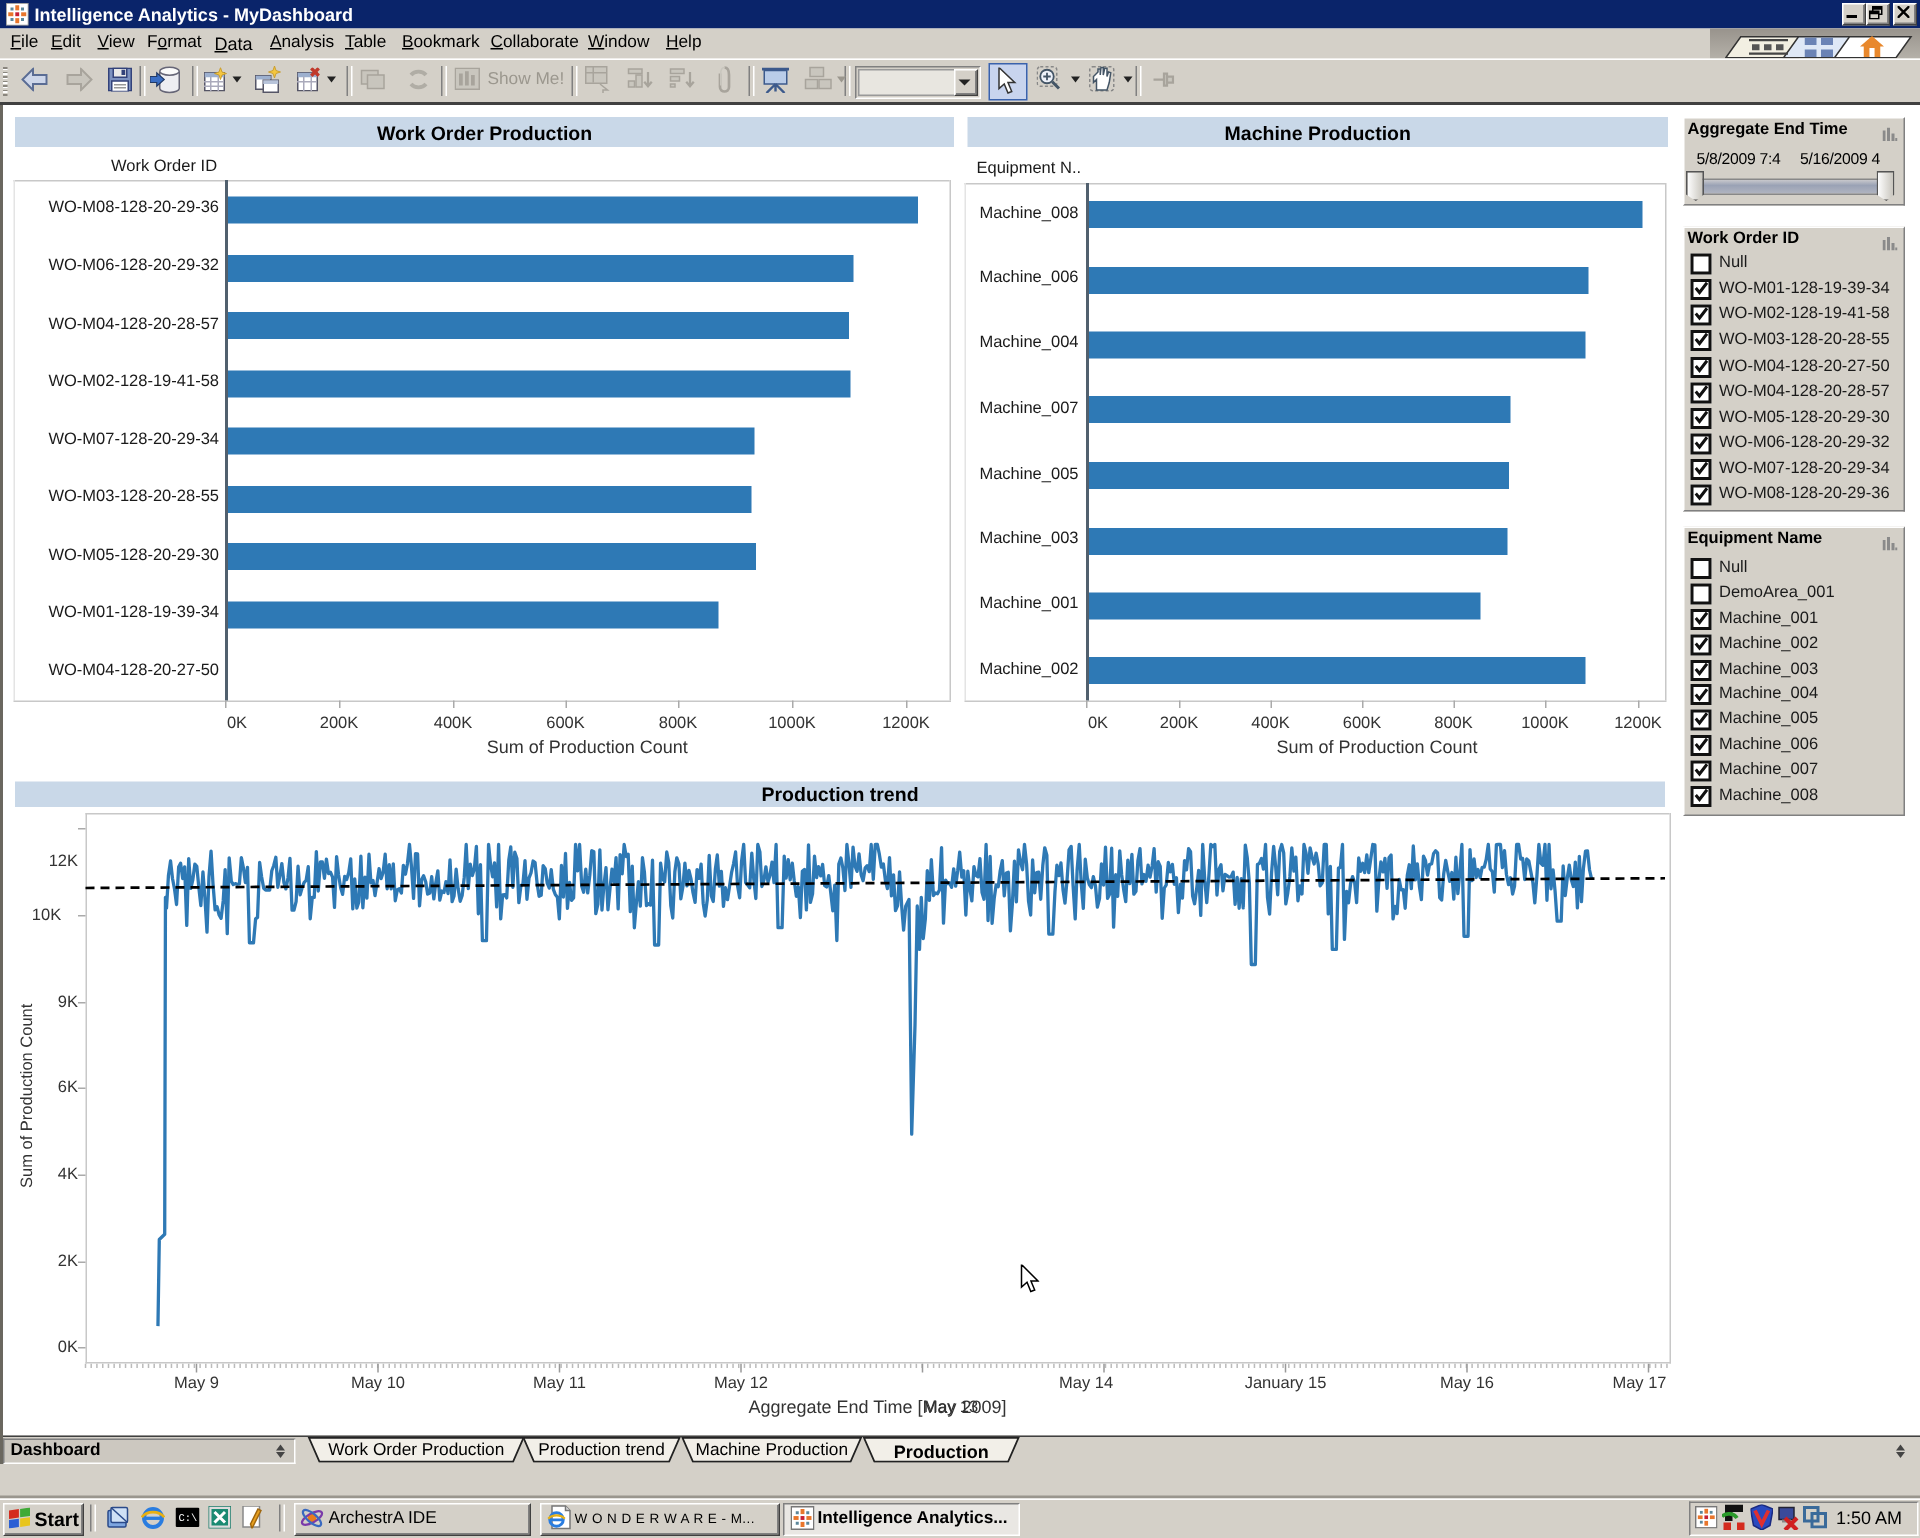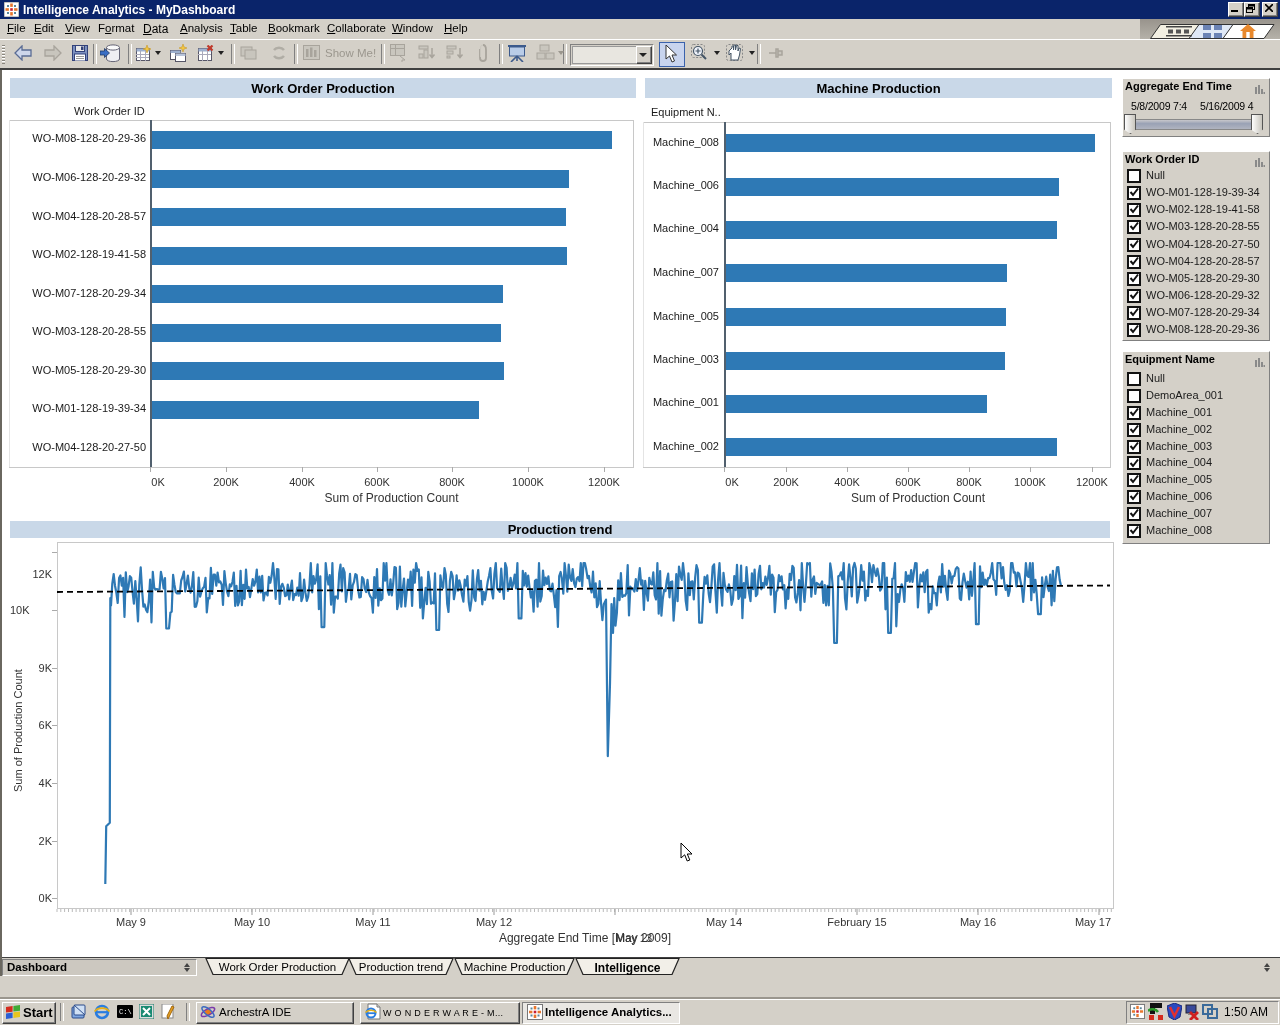--- a/index.html
+++ b/index.html
@@ -445,21 +445,21 @@
 <div class="tick" style="left:10px;top:892px;width:42px;text-align:right;">0K</div>
 <div class="a" style="left:52px;top:898px;width:5px;height:1px;background:#aaa;"></div>
 <div class="tick" style="left:10px;top:835px;width:42px;text-align:right;">2K</div>
 <div class="a" style="left:52px;top:841px;width:5px;height:1px;background:#aaa;"></div>
 <div class="tick" style="left:10px;top:777px;width:42px;text-align:right;">4K</div>
 <div class="a" style="left:52px;top:783px;width:5px;height:1px;background:#aaa;"></div>
 <div class="tick" style="left:10px;top:719px;width:42px;text-align:right;">6K</div>
 <div class="a" style="left:52px;top:725px;width:5px;height:1px;background:#aaa;"></div>
 <div class="tick" style="left:10px;top:662px;width:42px;text-align:right;">9K</div>
 <div class="a" style="left:52px;top:668px;width:5px;height:1px;background:#aaa;"></div>
-<div class="tick" style="left:10px;top:604px;width:42px;text-align:left;">10K</div>
+<div class="tick" style="left:10px;top:604px;width:42px;text-align:center;">10K</div>
 <div class="a" style="left:52px;top:610px;width:5px;height:1px;background:#aaa;"></div>
 <div class="tick" style="left:10px;top:546px;width:42px;text-align:right;margin-top:22px;">12K</div>
 <div class="a" style="left:52px;top:552px;width:5px;height:1px;background:#aaa;"></div>
 <div class="a" style="left:-2px;top:778px;width:14px;">
     <div style="font-size:11px;color:#333;white-space:nowrap;transform:rotate(-90deg);transform-origin:14px 0;">Sum of Production Count</div>
   </div>
 <svg class="a" style="left:0;top:909px" width="1120" height="8">
     <line x1="57.0" y1="0" x2="57.0" y2="3" stroke="#bbb" stroke-width="1"></line>
     <line x1="60.8" y1="0" x2="60.8" y2="3" stroke="#bbb" stroke-width="1"></line>
     <line x1="64.6" y1="0" x2="64.6" y2="3" stroke="#bbb" stroke-width="1"></line>
@@ -746,21 +746,21 @@
     <line x1="857" y1="0" x2="857" y2="6" stroke="#999" stroke-width="1"></line>
     <line x1="978" y1="0" x2="978" y2="6" stroke="#999" stroke-width="1"></line>
     <line x1="1099" y1="0" x2="1099" y2="6" stroke="#999" stroke-width="1"></line>
   </svg>
 <div class="tick" style="left:101px;top:916px;width:60px;text-align:center;">May 9</div>
 <div class="tick" style="left:222px;top:916px;width:60px;text-align:center;">May 10</div>
 <div class="tick" style="left:343px;top:916px;width:60px;text-align:center;">May 11</div>
 <div class="tick" style="left:464px;top:916px;width:60px;text-align:center;">May 12</div>
 <div class="tick" style="left:616px;top:916px;width:60px;margin-top:16px;">May 13</div>
 <div class="tick" style="left:706px;top:916px;width:60px;text-align:left;">May 14</div>
-<div class="tick" style="left:827px;top:916px;width:60px;text-align:center;">February 15</div>
+<div class="tick" style="left:827px;top:916px;width:60px;text-align:center;">January 15</div>
 <div class="tick" style="left:948px;top:916px;width:60px;text-align:center;">May 16</div>
 <div class="tick" style="left:1063px;top:916px;width:60px;text-align:center;">May 17</div>
 <div class="tick" style="left:57px;top:931px;width:1056px;text-align:center;font-size:12px;">Aggregate End Time [May 2009]</div>
 <svg class="a" style="left:0;top:0" width="1280" height="957">
 <polyline points="105.3,884.1 106.2,826.3 109.8,822.8 110.3,598.2 111.0,605.4 112.3,583.6 113.7,574.0 115.0,585.7 116.4,593.0 117.7,603.0 119.1,578.0 120.4,575.5 121.8,585.7 123.1,577.9 124.5,616.9 125.8,572.4 127.2,592.2 128.5,586.8 129.9,576.1 131.2,577.6 132.6,592.1 133.9,603.7 135.3,581.2 136.6,598.5 138.0,621.4 139.3,584.6 140.7,567.4 142.0,589.3 143.4,606.6 144.7,604.5 146.1,610.0 147.4,612.2 148.8,600.6 150.1,579.7 151.5,622.4 152.8,571.9 154.2,587.5 155.5,589.7 156.9,589.1 158.2,589.5 159.6,589.2 160.9,571.8 162.3,578.7 163.6,588.4 165.0,578.2 166.3,628.5 167.7,628.5 169.0,628.5 170.4,612.6 171.7,611.6 173.1,574.9 174.4,584.5 175.8,592.2 177.1,593.4 178.5,593.3 179.8,593.4 181.2,580.5 182.5,577.0 183.9,571.5 185.2,591.5 186.6,583.7 187.9,575.7 189.3,588.5 190.6,592.6 192.0,585.3 193.3,572.2 194.7,606.8 196.0,606.7 197.4,601.1 198.7,577.5 200.1,596.6 201.4,591.8 202.8,588.2 204.1,586.9 205.5,577.8 206.8,612.5 208.2,598.2 209.5,598.3 210.9,567.8 212.2,594.0 213.6,574.6 214.9,574.6 216.3,585.6 217.6,572.7 219.0,582.4 220.3,581.5 221.7,584.7 223.0,604.9 224.4,571.1 225.7,583.1 227.1,591.8 228.4,596.2 229.8,584.3 231.1,586.4 232.5,581.7 233.8,572.6 235.2,605.9 236.5,585.9 237.9,605.4 239.2,601.3 240.6,570.8 241.9,605.2 243.3,584.8 244.6,598.8 246.0,569.5 247.3,588.6 248.7,587.0 250.0,597.1 251.4,588.2 252.7,579.1 254.1,585.7 255.4,581.7 256.8,569.5 258.1,592.5 259.5,576.5 260.8,592.5 262.2,575.9 263.5,600.5 264.9,593.1 266.2,592.5 267.6,595.4 268.9,576.9 270.3,582.8 271.6,576.0 273.0,563.0 274.3,577.5 275.7,598.9 277.0,569.1 278.4,569.3 279.7,603.9 281.1,586.4 282.4,583.8 283.8,587.8 285.1,596.1 286.5,595.3 287.8,584.5 289.2,599.3 290.5,588.7 291.9,580.6 293.2,600.1 294.6,594.0 296.0,595.0 297.3,587.7 298.7,595.7 300.0,573.2 301.4,601.1 302.7,597.3 304.1,579.5 305.4,592.4 306.8,600.9 308.1,597.0 309.5,584.8 310.8,563.0 312.2,592.4 313.5,576.1 314.9,583.7 316.2,579.4 317.6,564.3 318.9,609.2 320.3,576.4 321.6,627.1 323.0,627.1 324.3,627.1 325.7,563.0 327.0,575.9 328.4,584.5 329.7,575.2 331.1,604.6 332.4,563.0 333.8,612.6 335.1,596.6 336.5,596.5 337.8,598.6 339.2,573.4 340.5,564.6 341.9,591.5 343.2,568.1 344.6,572.4 345.9,601.8 347.3,590.3 348.6,589.6 350.0,573.8 351.3,599.5 352.7,585.3 354.0,581.9 355.4,574.0 356.7,575.0 358.1,589.2 359.4,597.5 360.8,596.9 362.1,577.1 363.5,579.1 364.8,588.7 366.2,592.1 367.5,579.8 368.9,592.9 370.2,596.3 371.6,598.1 372.9,612.6 374.3,577.0 375.6,598.0 377.0,569.0 378.3,605.6 379.7,588.3 381.0,600.2 382.4,598.6 383.7,563.0 385.1,580.6 386.4,563.0 387.8,590.6 389.1,594.8 390.5,579.4 391.8,595.3 393.2,583.5 394.5,567.1 395.9,567.8 397.2,609.1 398.6,602.7 399.9,566.6 401.3,606.7 402.6,590.4 404.0,578.5 405.3,606.5 406.7,592.1 408.0,579.5 409.4,588.2 410.7,571.7 412.1,605.9 413.4,569.7 414.8,582.6 416.1,563.0 417.5,571.0 418.8,569.5 420.2,607.8 421.5,577.4 422.9,618.5 424.2,602.5 425.6,587.8 426.9,604.1 428.3,571.8 429.6,581.3 431.0,603.8 432.3,602.5 433.7,603.4 435.0,573.4 436.4,630.0 437.7,630.0 439.1,630.0 440.4,575.4 441.8,585.8 443.1,587.9 444.5,568.0 445.8,574.8 447.2,603.8 448.5,612.0 449.9,581.2 451.2,571.9 452.6,576.0 453.9,599.2 455.3,591.0 456.6,575.4 458.0,590.6 459.3,580.3 460.7,586.1 462.0,595.1 463.4,601.6 464.7,579.7 466.1,585.6 467.4,576.1 468.8,602.1 470.1,610.7 471.5,600.0 472.8,570.3 474.2,597.3 475.5,601.0 476.9,579.5 478.2,570.0 479.6,590.7 480.9,580.9 482.3,604.3 483.6,591.8 485.0,599.8 486.3,591.3 487.7,581.8 489.0,576.0 490.4,568.0 491.7,590.5 493.1,598.5 494.4,573.9 495.8,563.0 497.1,588.4 498.5,590.0 499.8,591.9 501.2,568.7 502.5,586.0 503.9,599.0 505.2,563.0 506.6,567.9 507.9,591.0 509.3,586.6 510.6,577.9 512.0,588.0 513.3,583.7 514.7,574.7 516.0,588.4 517.4,563.0 518.7,618.4 520.1,618.4 521.4,618.4 522.8,570.8 524.1,585.4 525.5,573.1 526.8,586.6 528.2,575.5 529.5,587.3 530.9,597.5 532.2,591.0 533.6,611.7 534.9,580.8 536.3,579.6 537.6,606.6 539.0,563.2 540.3,601.6 541.7,595.9 543.0,570.7 544.4,585.1 545.7,577.7 547.1,583.9 548.4,576.3 549.8,590.4 551.1,591.3 552.5,583.7 553.8,594.9 555.2,607.2 556.5,590.1 557.9,627.0 559.2,576.0 560.6,572.0 561.9,578.6 563.3,593.7 564.6,563.0 566.0,576.0 567.3,591.6 568.7,564.7 570.0,577.4 571.4,580.9 572.7,569.2 574.1,583.1 575.4,587.1 576.8,578.5 578.1,577.1 579.5,581.1 580.8,563.0 582.2,586.2 583.5,563.0 584.9,563.0 586.2,569.3 587.6,578.1 588.9,576.0 590.3,587.2 591.6,592.4 593.0,571.7 594.3,597.3 595.7,583.3 597.0,607.1 598.4,603.8 599.7,581.2 601.1,603.7 602.4,620.1 603.8,604.2 606.0,599.6 607.8,756.1 610.0,683.4 611.5,604.0 613.0,632.9 614.2,598.2 615.5,625.7 616.9,612.6 618.2,580.4 619.6,600.2 620.9,573.1 622.3,597.0 623.6,595.3 625.0,595.8 626.3,593.3 627.7,565.1 629.0,615.4 630.4,586.7 631.7,589.1 633.1,588.7 634.4,591.6 635.8,579.2 637.1,590.8 638.5,580.1 639.8,568.1 641.2,584.7 642.5,580.5 643.9,610.0 645.2,580.8 646.6,592.9 647.9,600.6 649.3,577.8 650.6,583.6 652.0,584.5 653.3,572.4 654.7,595.1 656.0,599.5 657.4,563.0 658.7,613.7 660.1,571.0 661.4,615.6 662.8,599.0 664.1,589.9 665.5,591.1 666.8,580.5 668.2,573.7 669.5,597.3 670.9,582.0 672.2,581.5 673.6,620.6 674.9,602.9 676.3,574.1 677.6,601.2 679.0,566.6 680.3,574.4 681.7,579.8 683.0,563.0 684.4,576.1 685.7,600.9 687.1,610.0 688.4,573.3 689.8,595.2 691.1,581.8 692.5,581.4 693.8,599.5 695.2,577.0 696.5,565.2 697.9,570.1 699.2,622.7 700.6,622.7 701.9,622.7 703.3,594.4 704.6,576.8 706.0,583.7 707.3,575.3 708.7,593.5 710.0,602.1 711.4,586.3 712.7,566.6 714.1,564.3 715.4,590.6 716.8,612.6 718.1,579.7 719.5,563.0 720.8,588.5 722.2,605.6 723.5,572.8 724.9,585.3 726.2,589.7 727.6,591.8 728.9,584.4 730.3,590.5 731.6,604.8 733.0,599.1 734.3,576.0 735.7,590.1 737.0,564.8 738.4,598.9 739.7,596.2 741.1,565.5 742.4,618.1 743.8,583.1 745.1,597.6 746.5,567.2 747.8,583.3 749.2,593.6 750.5,601.1 751.9,573.4 753.2,589.1 754.6,569.6 755.9,596.1 757.3,594.2 758.6,573.9 760.0,565.8 761.3,589.3 762.7,583.0 764.0,587.6 765.4,576.7 766.7,584.8 768.1,577.3 769.4,565.8 770.8,594.7 772.1,574.5 773.5,577.6 774.8,612.2 776.2,592.0 777.5,589.9 778.9,575.0 780.2,581.2 781.6,576.3 782.9,589.5 784.3,585.2 785.6,608.4 787.0,589.4 788.3,598.8 789.7,573.8 791.0,579.9 792.4,565.8 793.7,567.8 795.1,597.4 796.4,602.5 797.8,592.4 799.1,580.2 800.5,610.3 801.8,563.0 803.2,587.1 804.5,601.8 805.9,584.1 807.2,563.0 808.6,564.3 809.9,563.0 811.3,596.7 812.6,579.6 814.0,576.5 815.3,593.9 816.7,582.9 818.0,583.8 819.4,584.8 820.7,584.6 822.1,581.4 823.4,602.9 824.8,585.0 826.1,605.5 827.5,585.8 828.8,605.3 830.2,563.4 831.5,571.7 832.9,588.8 834.2,643.0 835.6,643.0 836.9,643.0 838.3,576.3 839.6,575.6 841.0,572.3 842.3,579.4 843.7,563.0 845.0,598.4 846.4,609.4 847.7,582.1 849.1,564.3 850.4,577.1 851.8,596.5 853.1,567.8 854.5,563.0 855.8,568.6 857.2,602.6 858.5,595.4 859.9,584.6 861.2,565.2 862.6,580.7 863.9,571.5 865.3,600.5 866.6,590.6 868.0,596.0 869.3,563.0 870.7,568.8 872.0,582.2 873.4,565.2 874.7,571.3 876.1,576.0 877.4,568.7 878.8,576.2 880.1,590.6 881.5,588.5 882.8,563.0 884.2,563.0 885.5,609.3 886.9,577.6 888.2,632.9 889.6,632.9 890.9,632.9 892.3,578.7 893.6,578.3 895.0,563.0 896.3,626.3 897.7,594.2 899.0,601.9 900.4,589.0 901.7,584.4 903.1,588.3 904.4,601.8 905.8,572.0 907.1,580.9 908.5,575.5 909.8,581.7 911.2,570.0 912.5,581.8 913.9,572.1 915.2,563.0 916.6,563.3 917.9,607.4 919.3,586.3 920.6,574.6 922.0,581.3 923.3,572.3 924.7,592.2 926.0,571.9 927.4,570.0 928.7,612.6 930.1,604.2 931.4,609.1 932.8,586.3 934.1,593.2 935.5,593.1 936.8,605.5 938.2,583.6 939.5,576.5 940.9,592.4 942.2,564.0 943.6,586.6 944.9,575.9 946.3,591.1 947.6,599.8 949.0,570.7 950.3,573.6 951.7,583.4 953.0,576.3 954.4,576.0 955.7,569.2 957.1,567.2 958.4,568.6 959.8,598.5 961.1,600.0 962.5,582.3 963.8,573.6 965.2,581.1 966.5,587.6 967.9,581.7 969.2,599.4 970.6,571.5 971.9,595.8 973.3,580.6 974.6,563.0 976.0,624.2 977.3,624.2 978.7,624.2 980.0,566.4 981.4,587.1 982.7,572.6 984.1,585.0 985.4,579.7 986.8,585.1 988.1,578.2 989.5,578.1 990.8,573.0 992.2,563.0 993.5,579.3 994.9,581.1 996.2,594.8 997.6,563.1 998.9,563.0 1000.3,563.0 1001.6,578.4 1003.0,567.1 1004.3,583.0 1005.7,589.8 1007.0,585.2 1008.4,596.0 1009.7,590.7 1011.1,563.0 1012.4,563.0 1013.8,572.7 1015.1,572.3 1016.5,586.4 1017.8,572.6 1019.2,573.9 1020.5,580.9 1021.9,588.3 1023.2,601.9 1024.6,584.1 1025.9,563.0 1027.3,575.6 1028.6,576.9 1030.0,563.0 1031.3,600.2 1032.7,563.0 1034.0,592.5 1035.4,579.9 1036.7,593.9 1038.1,614.1 1039.4,614.1 1040.8,614.1 1042.1,577.3 1043.5,597.1 1044.8,585.7 1046.2,576.7 1047.5,586.4 1048.9,591.0 1050.2,574.7 1051.6,605.3 1052.9,570.9 1054.3,601.1 1055.6,579.0 1057.0,567.4 1058.3,567.2 1059.7,580.0 1061.0,585.8" fill="none" stroke="#2e79b5" stroke-width="2.2" stroke-linejoin="round"></polyline>
 <line x1="57" y1="592" x2="1110" y2="585.5" stroke="#000" stroke-width="1.8" stroke-dasharray="6 4"></line>
 </svg>
 <svg class="a" style="left:680px;top:843px" width="13" height="20" viewBox="0 0 13 20">
     <path d="M1 0 L1 15 L4.7 11.8 L7.2 18 L9.8 17 L7.3 11 L12 11 Z" fill="#fff" stroke="#000" stroke-width="1"></path>
   </svg>
@@ -771,21 +771,21 @@
 <div class="a" style="left:184px;top:968px;border-left:3px solid transparent;border-right:3px solid transparent;border-top:4px solid #444;"></div>
 <svg class="a" style="left:0;top:958px" width="700" height="17">
     <path d="M206 0.5 L349 0.5 L342 16.5 L213 16.5 Z" fill="#f2efe8" stroke="#222" stroke-width="1.2"></path>
     <path d="M349 0.5 L453 0.5 L446 16.5 L356 16.5 Z" fill="#f2efe8" stroke="#222" stroke-width="1.2"></path>
     <path d="M455 0.5 L574 0.5 L567 16.5 L462 16.5 Z" fill="#f2efe8" stroke="#222" stroke-width="1.2"></path>
     <path d="M576 0.5 L679 0.5 L672 16.5 L583 16.5 Z" fill="#f2efe8" stroke="#222" stroke-width="1.2"></path>
   </svg>
 <div class="a" style="left:206px;top:961px;width:143px;text-align:center;font-size:11.5px;font-weight:normal;">Work Order Production</div>
 <div class="a" style="left:349px;top:961px;width:104px;text-align:center;font-size:11.5px;font-weight:normal;">Production trend</div>
 <div class="a" style="left:455px;top:961px;width:119px;text-align:center;font-size:11.5px;font-weight:normal;">Machine Production</div>
-<div class="a" style="left:576px;top:961px;width:103px;text-align:center;font-size:12px;font-weight:bold;">Intelligence</div>
+<div class="a" style="left:576px;top:961px;width:103px;text-align:center;font-size:12px;font-weight:bold;">Production</div>
 <div class="a" style="left:1264px;top:963px;border-left:3px solid transparent;border-right:3px solid transparent;border-bottom:4px solid #444;"></div>
 <div class="a" style="left:1264px;top:968px;border-left:3px solid transparent;border-right:3px solid transparent;border-top:4px solid #444;"></div>
 <div class="a" style="left:0;top:976px;width:1280px;height:23px;background:#d4d0c8;"></div>
 <div class="a" style="left:0;top:70px;width:2px;height:906px;background:#6a675f;"></div>
 <div class="a" style="left:0;top:997px;width:1280px;height:2px;background:#9a968e;"></div>
 <div class="a" style="left:0;top:999px;width:1280px;height:26px;background:#d4d0c8;border-top:1px solid #fff;"></div>
 <div class="a raised" style="left:2px;top:1002px;width:52px;height:20px;background:#d4d0c8;"></div>
 <svg class="a" style="left:6px;top:1005px" width="15" height="14" viewBox="0 0 15 14">
 <g transform="skewY(-8)">
       <rect x="0" y="2" width="6.6" height="5.6" fill="#d42b1e"></rect>

